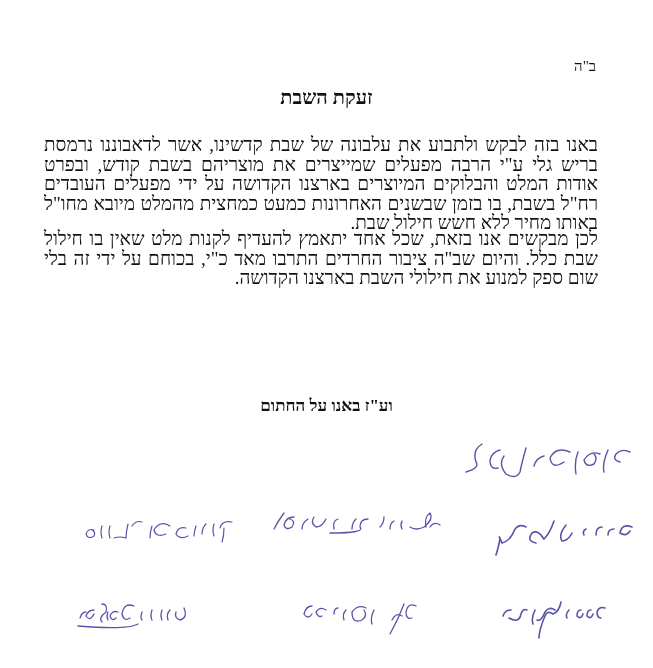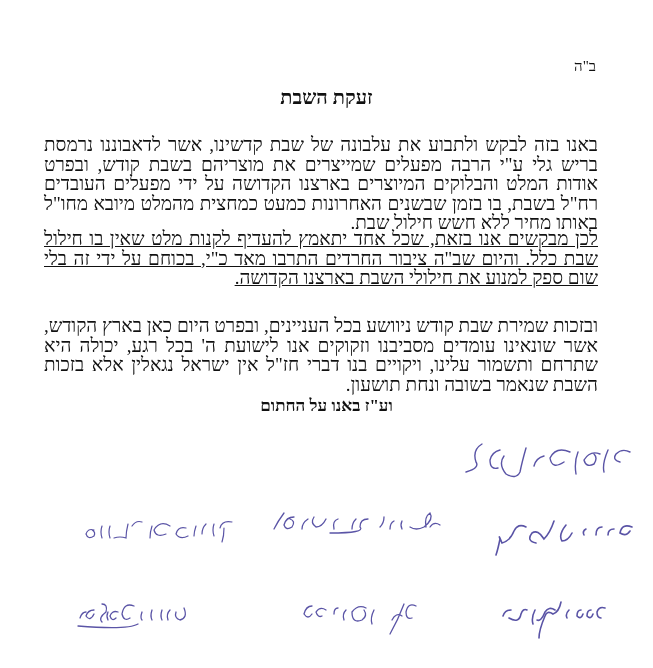--- a/index.html
+++ b/index.html
@@ -5,38 +5,37 @@
   html, body { margin:0; padding:0; background:#ffffff; }
   body { width:653px; height:668px; position:relative; overflow:hidden;
          font-family:"Liberation Serif", serif; color:#111; }
   .page { position:absolute; left:0; top:0; width:653px; height:668px; direction:rtl; }
   .bh { position:absolute; right:57px; top:58px; font-size:15px; }
   .title { position:absolute; left:0; right:0; top:86px; text-align:center;
            font-size:20px; font-weight:bold; }
   .para { position:absolute; right:55px; width:554px; font-size:19px; line-height:19.5px;
           text-align:justify; text-align-last:right; }
   .p1 { top:135px; }
-  .p2 { top:229px;text-decoration:underline; }
+  .p2 { top:229px; }
   .p3 { top:316px; }
   .closing { position:absolute; left:0; right:0; top:396px; text-align:center;
              font-size:17px; font-weight:bold; }
   .sig { position:absolute; }
   .sig svg { display:block; }
   .sig-label { position:absolute; width:1px; height:1px; overflow:hidden; clip:rect(0 0 0 0); }
 </style>
 </head>
 <body>
 
 <div class="page">
   <div class="bh">ב"ה</div>
   <div class="title">זעקת השבת</div>
 
   <div class="para p1">באנו בזה לבקש ולתבוע את עלבונה של שבת קדשינו, אשר לדאבוננו נרמסת בריש גלי ע"י הרבה מפעלים שמייצרים את מוצריהם בשבת קודש, ובפרט אודות המלט והבלוקים המיוצרים בארצנו הקדושה על ידי מפעלים העובדים רח"ל בשבת, בו בזמן שבשנים האחרונות כמעט כמחצית מהמלט מיובא מחו"ל באותו מחיר ללא חשש חילול שבת.</div>
   <div class="para p2">לכן מבקשים אנו בזאת, שכל אחד יתאמץ להעדיף לקנות מלט שאין בו חילול שבת כלל. והיום שב"ה ציבור החרדים התרבו מאד כ"י, בכוחם על ידי זה בלי שום ספק למנוע את חילולי השבת בארצנו הקדושה.</div>
-  <div class="para p3">ובזכות שמירת שבת קודש ניוושע בכל העניינים, ובפרט היום כאן בארץ הקודש, אשר שונאינו עומדים מסביבנו וזקוקים אנו לישועת ה' בכל רגע, יכולה היא שתרחם ותשמור עלינו, ויקויים בנו דברי חז"ל אין ישראל נגאלין אלא בזכות השבת שנאמר בשובה ונחת תושעון.</div>
 
   <div class="closing">וע"ז באנו על החתום</div>
 
   <div class="sig" style="left:460px; top:438px;">
     <span class="sig-label">נסים קרליץ</span>
     <svg width="180" height="50" viewBox="0 0 180 50">
       <path d="M170 14 q-8 -4 -14 2 q-4 6 4 8 M148 12 q-6 14 -4 22 M140 16 q-10 -4 -16 6 q2 8 10 4 q4 -6 0 -10 M118 14 q-4 10 -2 22 M110 14 q-14 -6 -20 6 q2 12 14 4 M84 18 q-8 2 -10 10 M66 10 q-4 14 -6 24 q-4 8 -14 2 q-8 -10 -2 -18 M40 12 q-8 2 -10 10 q0 10 8 8 M22 6 q-10 6 -6 18 q4 6 -10 10" fill="none" stroke="#5a54a6" stroke-width="1.4" stroke-linecap="round"></path>
     </svg>
   </div>
 

